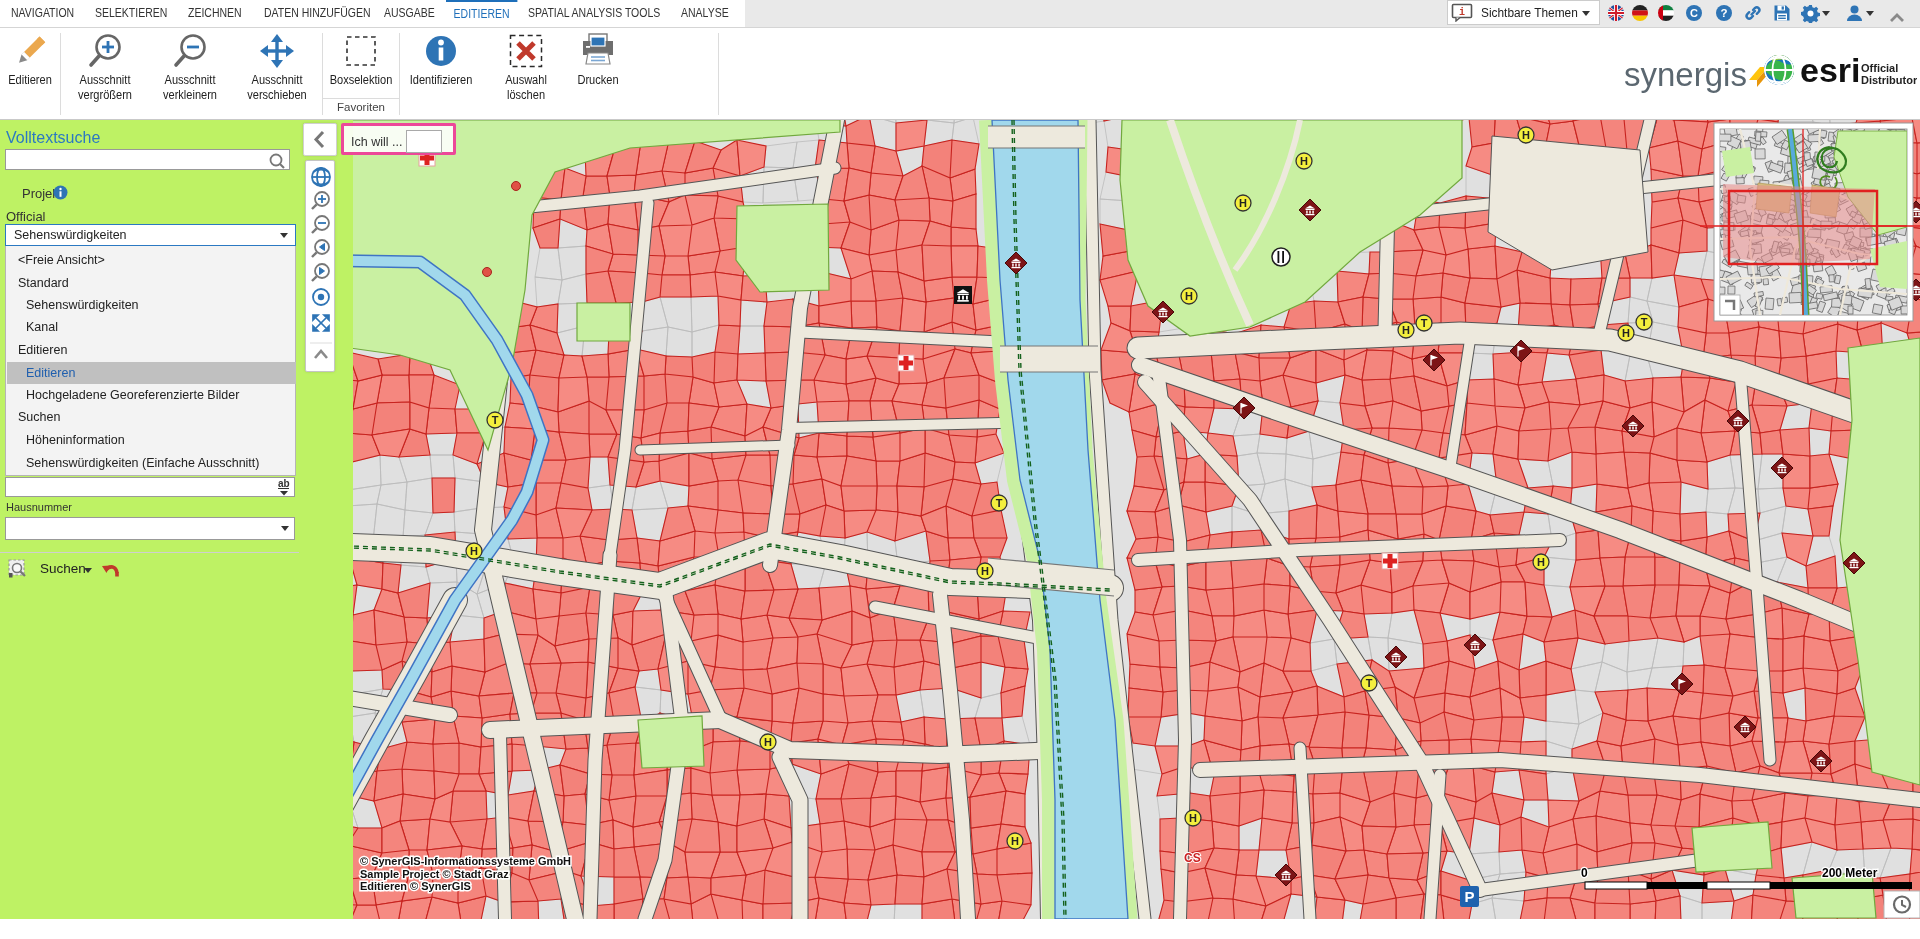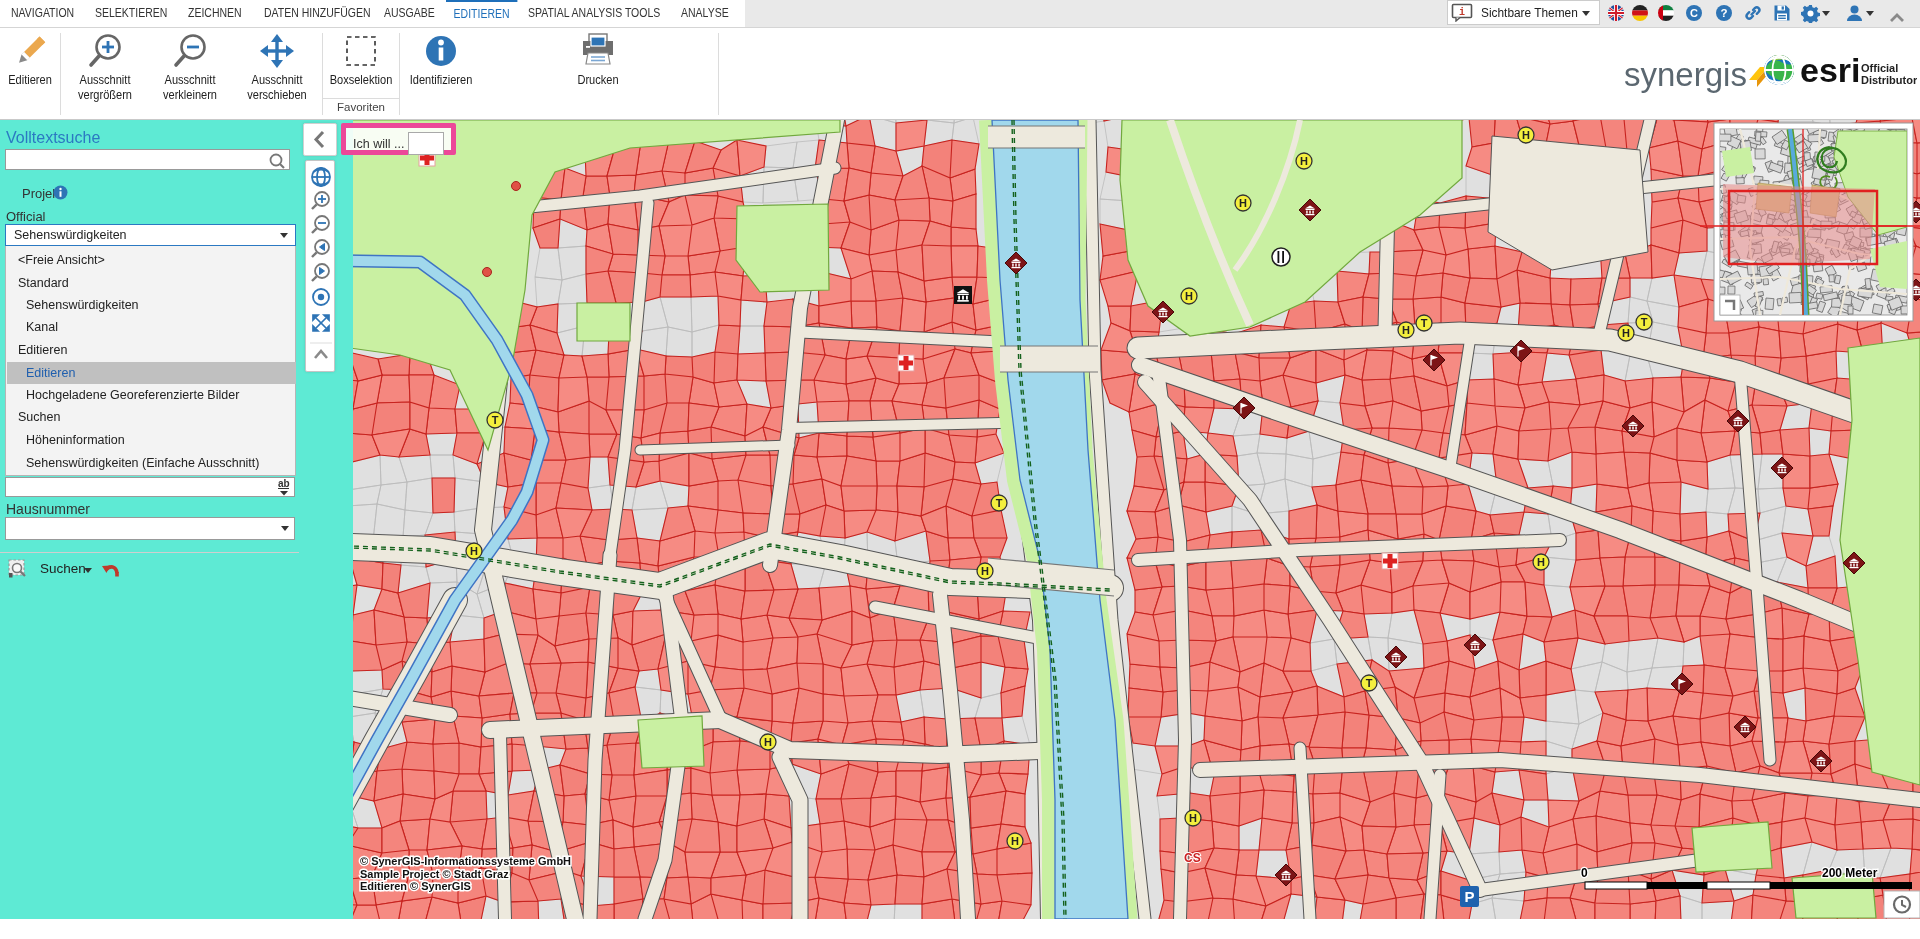--- a/index.html
+++ b/index.html
@@ -9,40 +9,40 @@
 .mactive{color:#1e6fba;border-top:2px solid #1e6fba;line-height:24px;background:#fff;padding:0 9px}
 .tbtn .lbl{transform:scaleX(.92);transform-origin:50% 50%}
 #sthemen{position:absolute;top:0px;left:1447px;width:153px;height:25px;background:#fff;border:1px solid #ccc}
 .caret{display:inline-block;width:0;height:0;border-left:4.5px solid transparent;border-right:4.5px solid transparent;border-top:5px solid #333}
 #toolbar{position:absolute;left:0;top:28px;width:1920px;height:92px;background:#fff;border-bottom:1px solid #c9c9c9}
 .tsep{position:absolute;top:5px;width:1px;height:82px;background:#dcdcdc}
 .tbtn{position:absolute;top:4px;text-align:center;font-size:12px;color:#222}
 .tbtn .lbl{line-height:14.5px}
 .ticon{display:block;margin:0 auto 3px auto}
 #favlbl{position:absolute;left:323px;top:70px;width:76px;text-align:center;font-size:11.5px;color:#444;border-top:1px solid #dcdcdc;padding-top:2px}
-#sidebar{position:absolute;left:0;top:120px;width:353px;height:819px;background:#5eead4}
+#sidebar{position:absolute;left:0;top:120px;width:353px;height:819px;background:#bef264}
 #vts{position:absolute;left:6px;top:9px;font-size:16px;color:#2b79c2}
 .inp{position:absolute;border:1px solid #999;background:#fff}
 #projekt{position:absolute;left:22px;top:66px;font-size:13px;color:#333}
 #ansicht{position:absolute;left:6px;top:89px;font-size:13px;color:#333}
 #sel1{position:absolute;left:5px;top:104px;width:291px;height:22px;border:1px solid #2b79c2;background:#fff}
 #sel1 .txt{position:absolute;left:8px;top:3px;font-size:12.5px;color:#222}
 #ddlist{position:absolute;left:5px;top:126px;width:291px;height:230px;background:#f3f3f3;border:1px solid #b5b5b5;border-top:none;font-size:12.5px;color:#222}
 .dditem{position:absolute;left:1px;width:289px;height:22px;line-height:22px;padding-left:11px}
 .ddbold{font-weight:normal}
 .ddind{padding-left:19px}
 .ddsel{background:#c0c0c0;color:#1f5fae}
-#hnr{position:absolute;left:6px;top:381px;font-size:14px;color:#333}
+#hnr{position:absolute;left:6px;top:381px;font-size:11px;color:#333}
 #sbsep{position:absolute;left:0px;top:432px;width:299px;height:1px;background:#cfcfcf}
 #suchen{position:absolute;left:8px;top:441px;font-size:13.5px;color:#222}
 #mapwrap{position:absolute;left:300px;top:120px;width:1620px;height:799px;overflow:hidden}
 #belowmap{position:absolute;left:0px;top:919px;width:1920px;height:20px;background:#fff}
 #collbtn{position:absolute;left:303px;top:123px;width:34px;height:33px;background:#fff;border:1px solid #d0d0d0;border-radius:2px;box-shadow:0 0 3px rgba(0,0,0,.15)}
 #ctrlpanel{position:absolute;left:305px;top:160px;width:30px;height:212px;background:#fff;border:1px solid #c5c5c5;border-radius:2px;box-shadow:0 0 3px rgba(0,0,0,.12)}
-#ichwill{position:absolute;left:341px;top:123px;width:115px;height:32px;background:rgba(252,254,250,.92);border:5px solid #ec4899;border-radius:2px}
+#ichwill{position:absolute;left:341px;top:123px;width:115px;height:32px;background:rgba(252,254,250,.92);border:3px solid #ec4899;border-radius:2px}
 #ichwill span{position:absolute;left:7px;top:9px;font-size:12.5px;color:#333}
 #ichwill .bx{position:absolute;left:62px;top:4px;width:36px;height:23px;background:#fff;border:1px solid #a9a9a9}
 .logo{position:absolute;top:12px}
 </style></head>
 <body>
 <div id="mapwrap"><svg width="1620" height="799" viewBox="0 0 1620 799" xmlns="http://www.w3.org/2000/svg" font-family="Liberation Sans, sans-serif">
 <defs>
         <clipPath id="mclip">
           <rect x="0" y="0" width="187" height="186"></rect>
         </clipPath>
@@ -1027,20 +1027,28 @@
       <div class="lbl">Boxselektion</div>
     </div>
 <div class="tbtn" style="left:386px;width:110px">
       <svg class="ticon" width="38" height="38" viewBox="0 0 38 38">
         <circle cx="19" cy="19" r="15" fill="#2e74b5"></circle>
         <rect x="16.7" y="15.5" width="4.6" height="13" fill="#fff"></rect>
         <circle cx="19" cy="10.5" r="2.9" fill="#fff"></circle>
       </svg>
       <div class="lbl">Identifizieren</div>
     </div>
+<div class="tbtn" style="left:471px;width:110px">
+      <svg class="ticon" width="38" height="38" viewBox="0 0 38 38">
+        <rect x="3.5" y="3.5" width="31" height="31" fill="none" stroke="#2a2a2a" stroke-width="1.5" stroke-dasharray="5,3.6"></rect>
+        <path d="M11 11 L27 27 M27 11 L11 27" stroke="#c0392b" stroke-width="5" stroke-linecap="butt"></path>
+      </svg>
+      <div class="lbl">Auswahl</div>
+      <div class="lbl">löschen</div>
+    </div>
 <div class="tbtn" style="left:543px;width:110px">
       <svg class="ticon" width="38" height="38" viewBox="0 0 38 38">
         <rect x="10" y="2" width="18" height="9" fill="#fff" stroke="#777" stroke-width="1.4"></rect>
         <rect x="4" y="9" width="30" height="14" fill="#6e6e6e"></rect>
         <rect x="12" y="5" width="14" height="9" fill="#2e74b5" stroke="#fff" stroke-width="1.2"></rect>
         <rect x="7" y="14" width="4" height="1.8" fill="#fff"></rect>
         <polygon points="9,21 29,21 31,32 7,32" fill="#fff" stroke="#888" stroke-width="1.2"></polygon>
         <line x1="12" y1="25" x2="26" y2="25" stroke="#7ba7d4" stroke-width="1.6"></line>
         <line x1="12" y1="28.5" x2="26" y2="28.5" stroke="#7ba7d4" stroke-width="1.6"></line>
       </svg>

